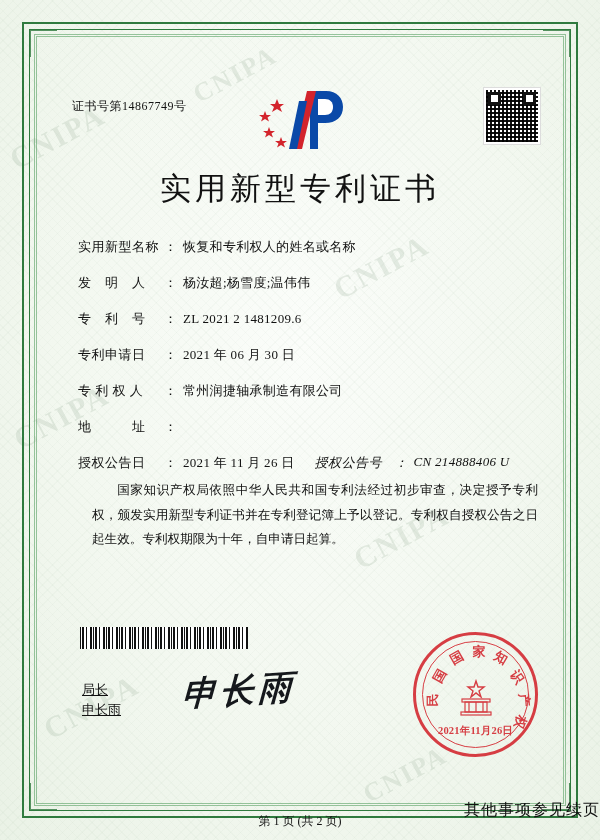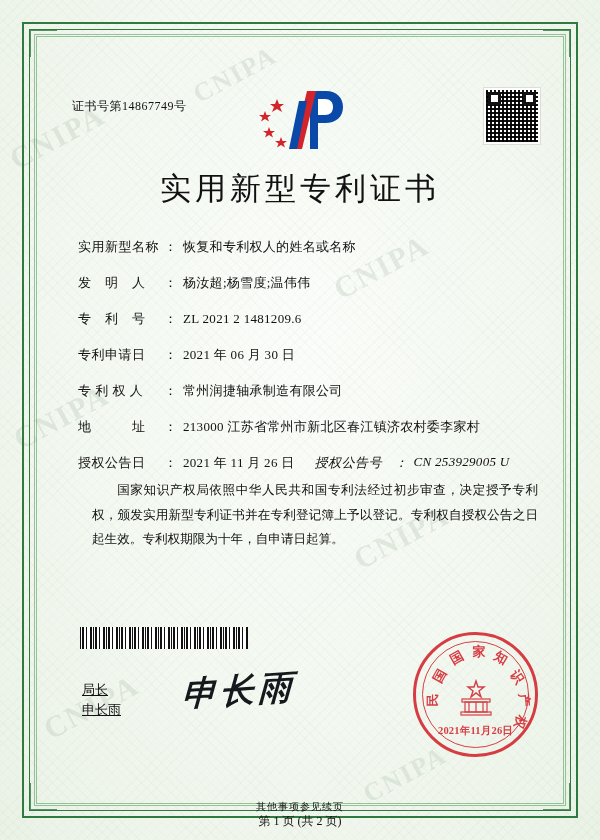--- a/index.html
+++ b/index.html
@@ -266,22 +266,22 @@
     top: 768px;
     text-align: center;
     font-size: 12px;
     color: #111;
     margin-top: 45px;
   }
   .footer-note {
     position: absolute;
     left: 0; right: 0;
     top: 800px;
-    text-align: center;
-    font-size: 10px;
+    text-align: right;
+    font-size: 16px;
     color: #111;
     letter-spacing: 1px;
   }
 </style>
 </head>
 <body>
 
 <div class="page">
   <div class="bg-texture"></div>
 
@@ -342,30 +342,29 @@
       <span class="field-value">2021 年 06 月 30 日</span>
     </div>
     <div class="field-row">
       <span class="field-label">专 利 权 人</span>
       <span class="field-sep">：</span>
       <span class="field-value">常州润捷轴承制造有限公司</span>
     </div>
     <div class="field-row">
       <span class="field-label">地　　　址</span>
       <span class="field-sep">：</span>
-      <span class="field-value">213000 江苏省常州市新北区春江镇济农村委李家村</span>
     </div>
     <div class="field-row dual">
       <span class="field-label">授权公告日</span>
       <span class="field-sep">：</span>
       <span class="field-value">2021 年 11 月 26 日</span>
       <span class="dual-second">
         <span class="field-label">授权公告号</span>
         <span class="field-sep">：</span>
-        <span class="field-value">CN 253929005 U</span>
+        <span class="field-value">CN 214888406 U</span>
       </span>
     </div>
   </div>
 
   <div class="paragraphs">
     <p>国家知识产权局依照中华人民共和国专利法经过初步审查，决定授予专利权，颁发实用新型专利证书并在专利登记簿上予以登记。专利权自授权公告之日起生效。专利权期限为十年，自申请日起算。</p>
   </div>
 
   <div class="barcode"></div>
 

